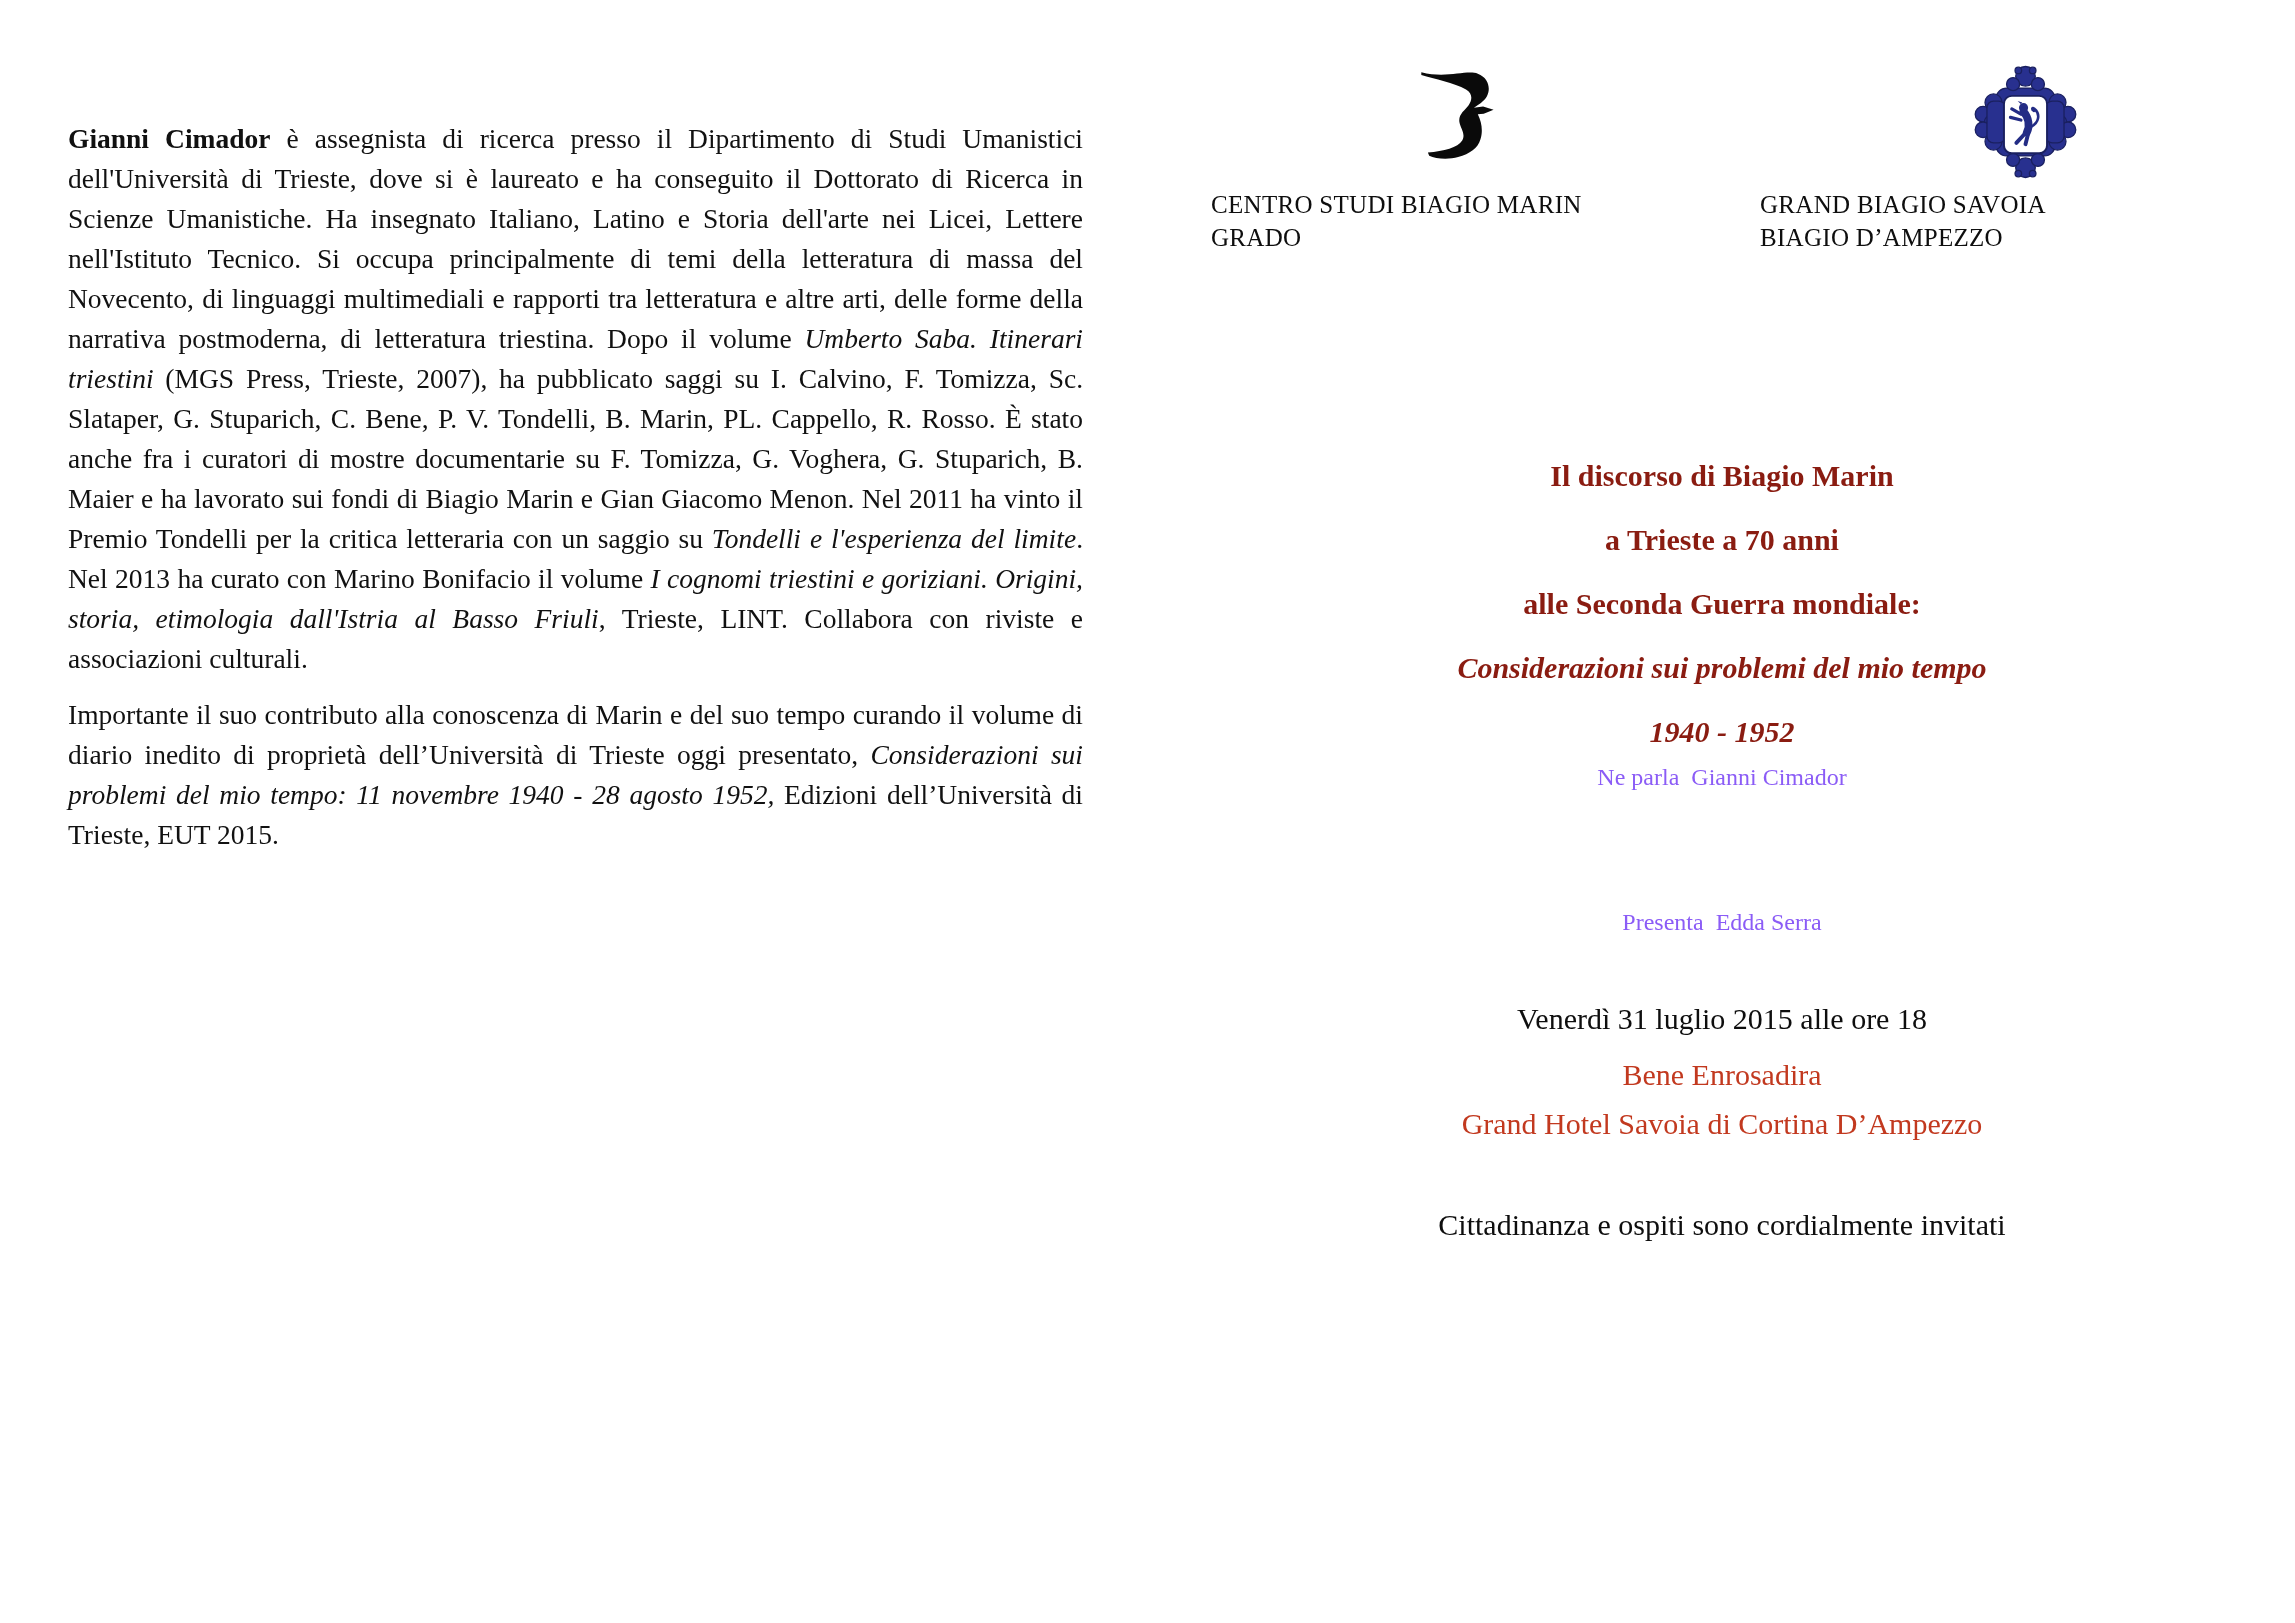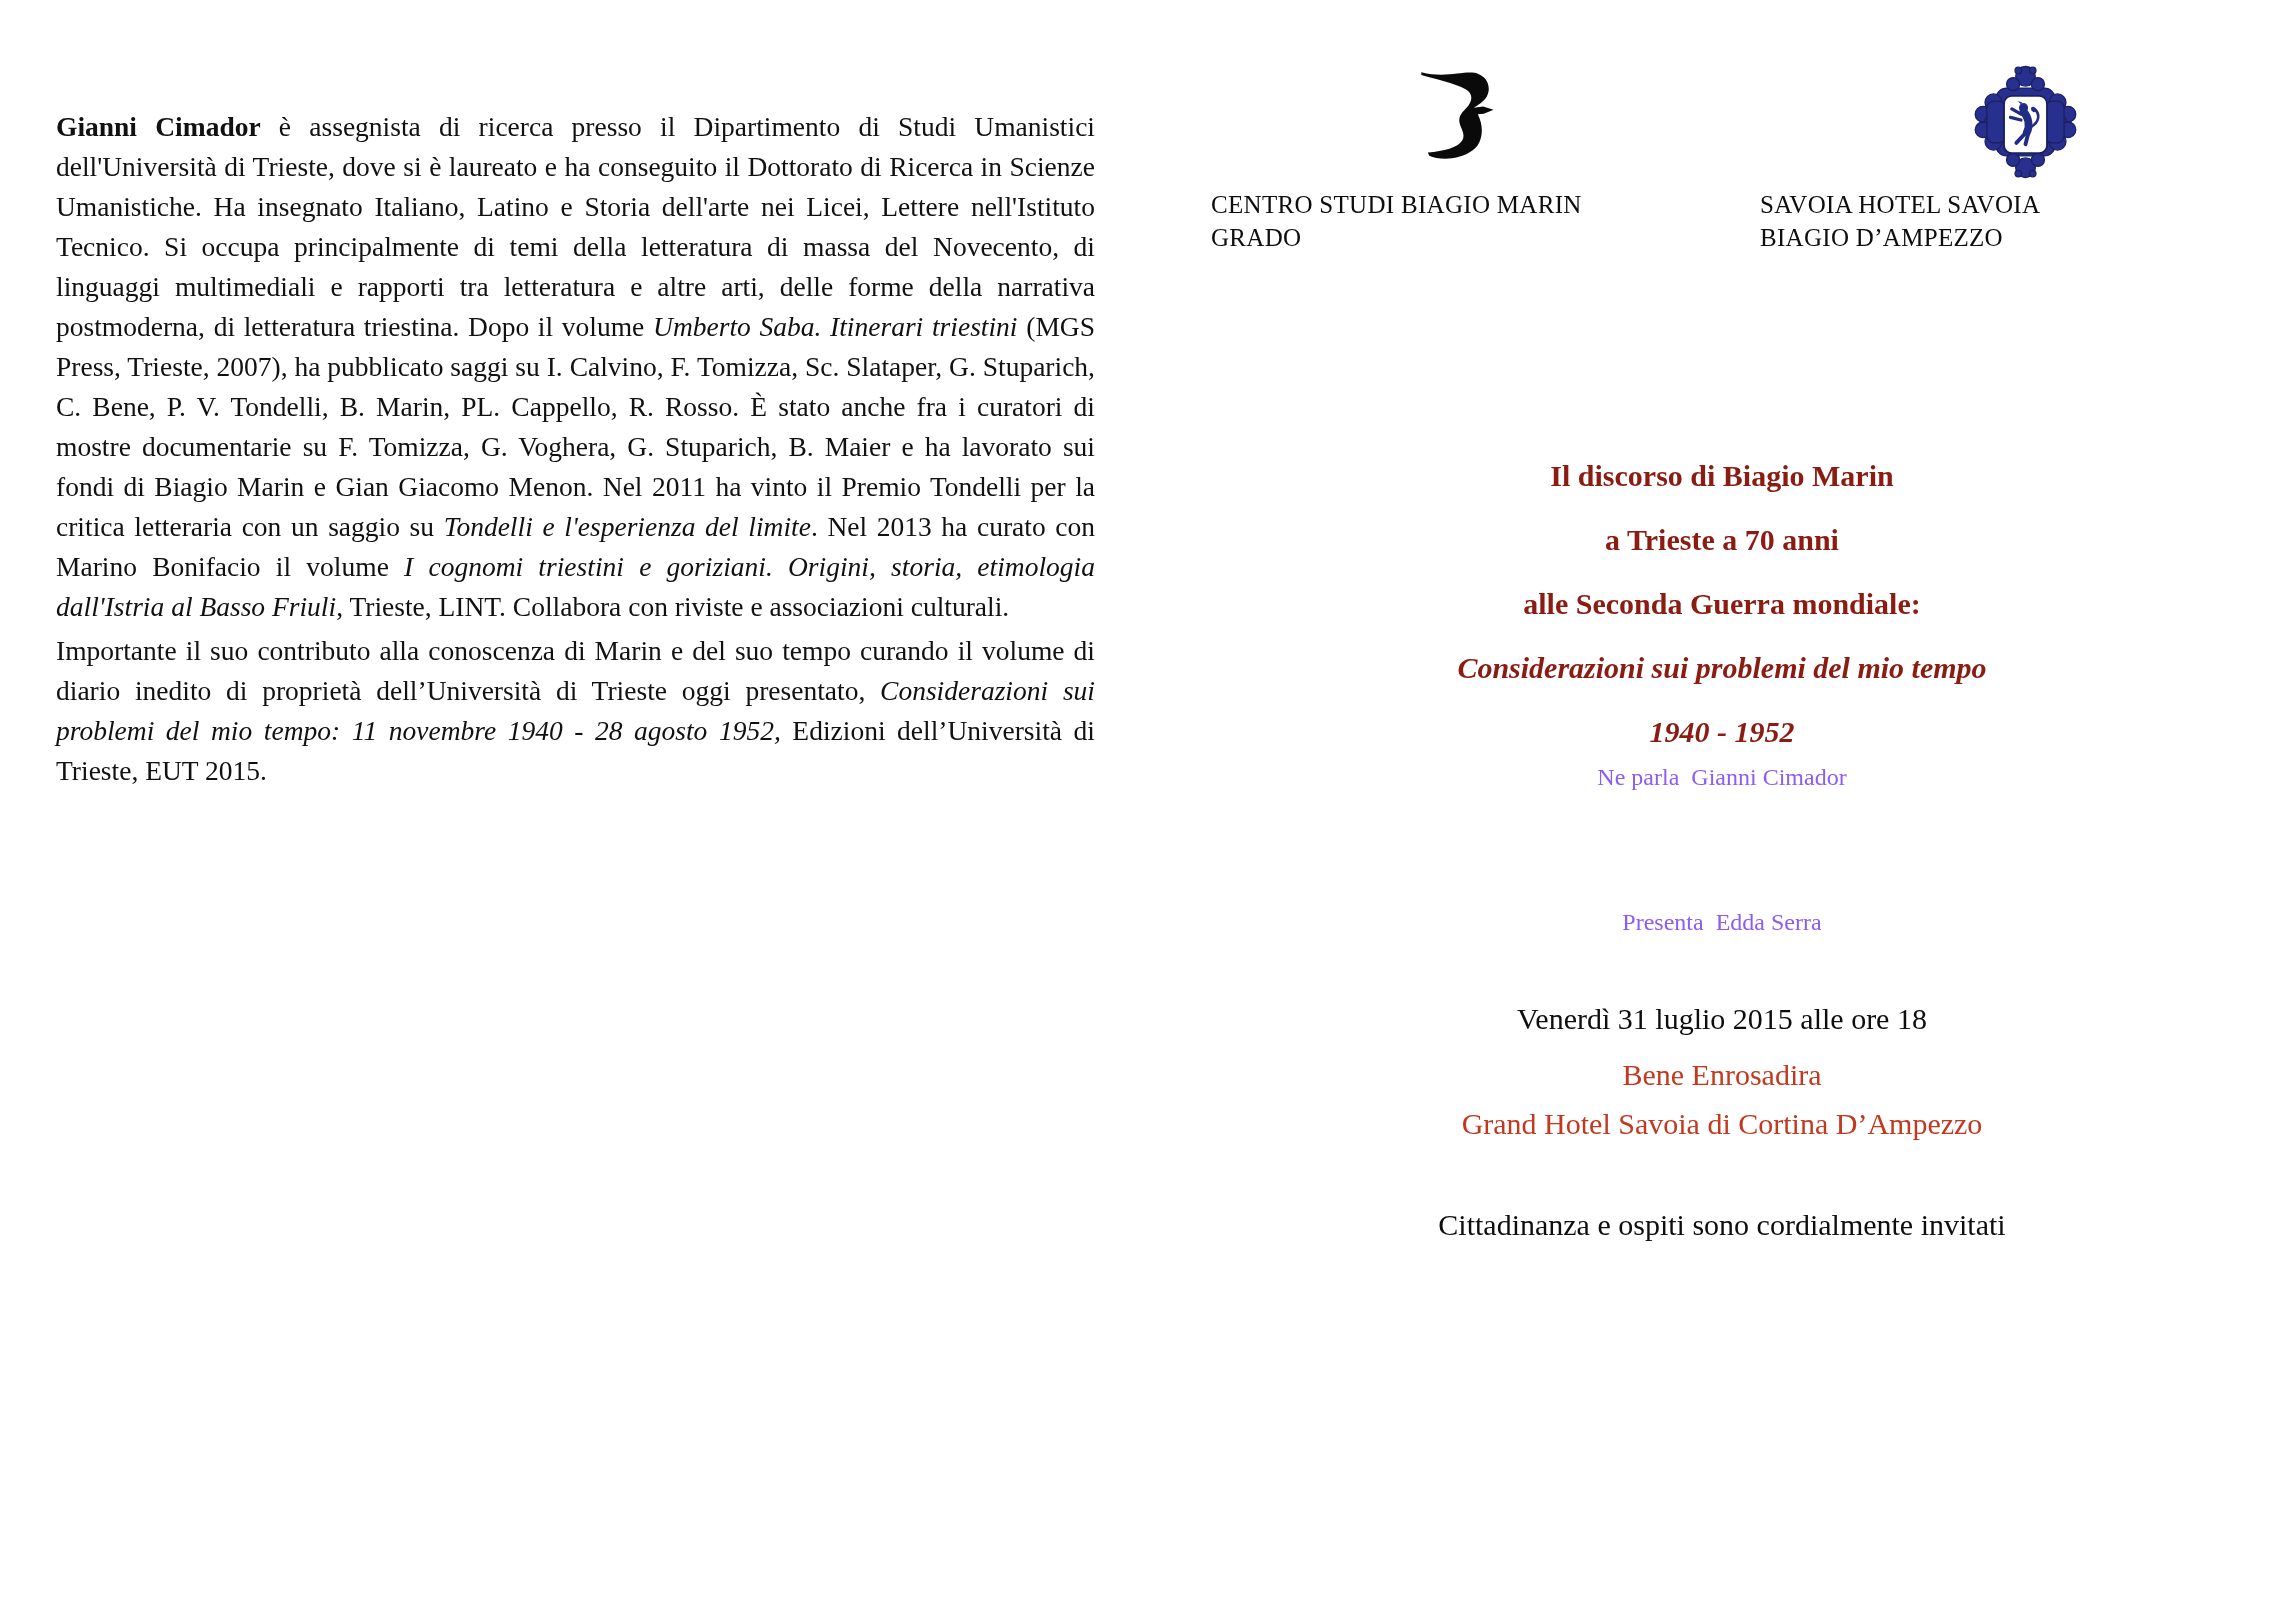--- a/index.html
+++ b/index.html
@@ -9,21 +9,21 @@
     font-family:"Liberation Serif", serif;
     color:#111111;
     position:relative;
     overflow:hidden;
   }
   
   .bio-section{
     position:absolute;left:52px;top:103px;width:1047px;
     font-size:27.5px;line-height:40px;text-align:justify;
   }
-  .bio-section p{margin:4px;}
+  .bio-section p{margin:16px;}
   .seg-bold{font-weight:700;}
   .seg-italic{font-style:italic;}
 
   
   .logo-a{position:absolute;left:1420px;top:71px;width:92px;height:92px;}
   .logo-b{position:absolute;left:1970px;top:63px;width:111px;height:118px;}
   .org-caption{
     position:absolute;top:188px;width:523px;
     text-align:left;font-size:25px;line-height:33px;
     color:#0e0e0e;letter-spacing:0.3px;
@@ -127,21 +127,21 @@
         <path d="M78,78 L64,70" stroke-width="5"></path>
         <path d="M78,87 L62,83" stroke-width="5"></path>
         <path d="M84,108 L71,122" stroke-width="6"></path>
         <path d="M89,108 L85,124" stroke-width="6"></path>
         <path d="M92,98 C106,92 108,78 99,70 C95,66 94,71 98,73" stroke-width="4"></path>
       </g>
     </svg>
   </div>
 
   <div class="org-caption caption-b">
-    <div>SAVOIA HOTEL SAVOIA</div>
+    <div>GRAND BIAGIO SAVOIA</div>
     <div>BIAGIO D’AMPEZZO</div>
   </div>
 
   <div class="title-block">
     <div class="title-line">Il discorso di Biagio Marin</div>
     <div class="title-line">a Trieste a 70 anni</div>
     <div class="title-line">alle Seconda Guerra mondiale:</div>
     <div class="title-line title-italic">Considerazioni sui problemi del mio tempo</div>
     <div class="title-line title-italic">1940 - 1952</div>
   </div>

